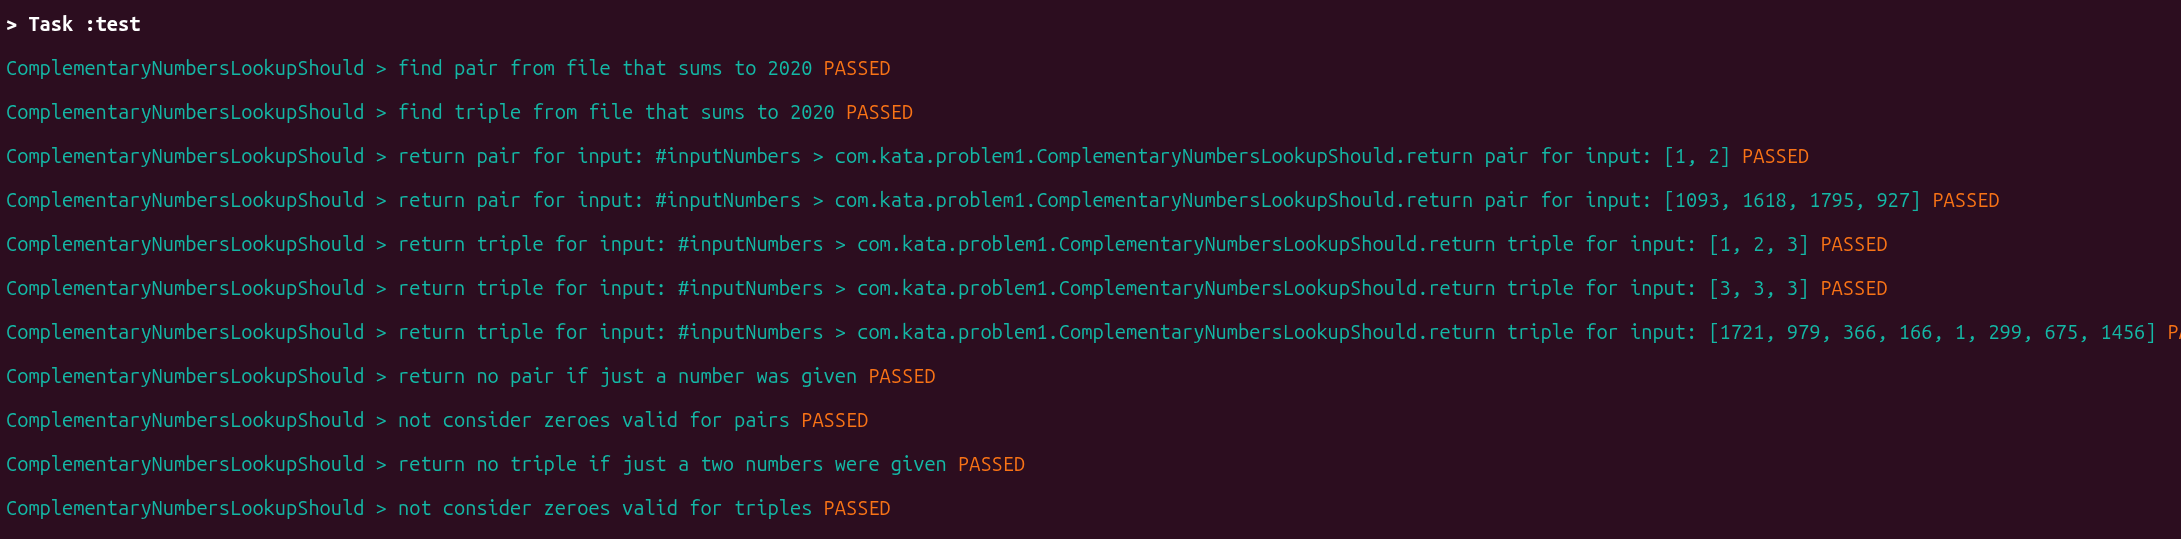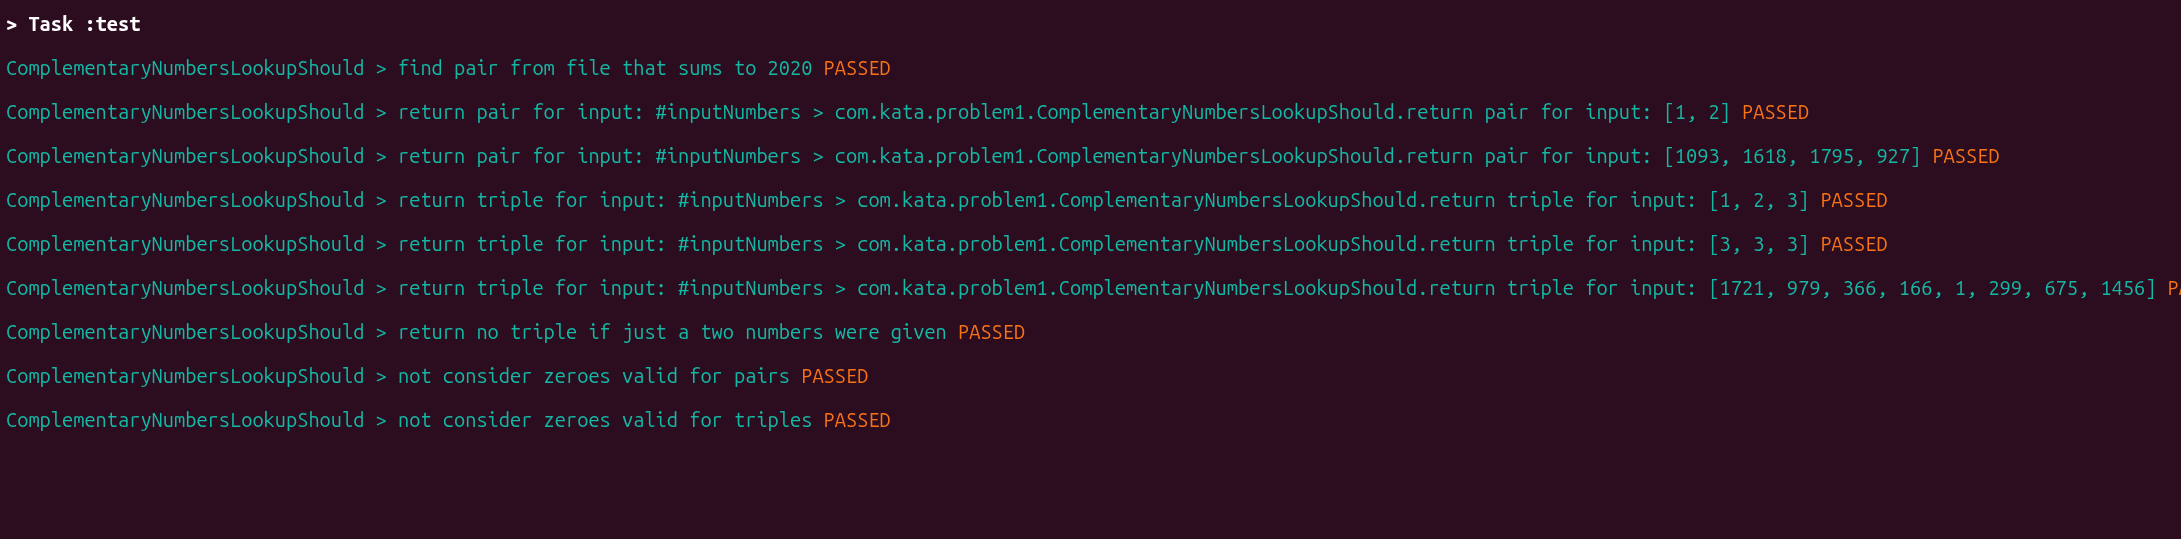--- a/index.html
+++ b/index.html
@@ -42,20 +42,24 @@
   <span class="prompt-char">&gt;</span>
   <span>Task :test</span>
 </div>
 
 <div id="test-output">
   <div class="test-line">
     <span class="test-text">ComplementaryNumbersLookupShould &gt; find pair from file that sums to 2020 </span>
     <span class="status-passed">PASSED</span>
   </div>
 
+  <div class="test-line">
+    <span class="test-text">ComplementaryNumbersLookupShould &gt; find triple from file that sums to 2020 </span>
+    <span class="status-passed">PASSED</span>
+  </div>
 
   <div class="test-line">
     <span class="test-text">ComplementaryNumbersLookupShould &gt; return pair for input: #inputNumbers &gt; com.kata.problem1.ComplementaryNumbersLookupShould.return pair for input: [1, 2] </span>
     <span class="status-passed">PASSED</span>
   </div>
 
   <div class="test-line">
     <span class="test-text">ComplementaryNumbersLookupShould &gt; return pair for input: #inputNumbers &gt; com.kata.problem1.ComplementaryNumbersLookupShould.return pair for input: [1093, 1618, 1795, 927] </span>
     <span class="status-passed">PASSED</span>
   </div>
@@ -68,28 +72,32 @@
   <div class="test-line">
     <span class="test-text">ComplementaryNumbersLookupShould &gt; return triple for input: #inputNumbers &gt; com.kata.problem1.ComplementaryNumbersLookupShould.return triple for input: [3, 3, 3] </span>
     <span class="status-passed">PASSED</span>
   </div>
 
   <div class="test-line">
     <span class="test-text">ComplementaryNumbersLookupShould &gt; return triple for input: #inputNumbers &gt; com.kata.problem1.ComplementaryNumbersLookupShould.return triple for input: [1721, 979, 366, 166, 1, 299, 675, 1456] </span>
     <span class="status-passed">PASSED</span>
   </div>
 
-
   <div class="test-line">
-    <span class="test-text">ComplementaryNumbersLookupShould &gt; return no triple if just a two numbers were given </span>
+    <span class="test-text">ComplementaryNumbersLookupShould &gt; return no pair if just a number was given </span>
     <span class="status-passed">PASSED</span>
   </div>
 
   <div class="test-line">
     <span class="test-text">ComplementaryNumbersLookupShould &gt; not consider zeroes valid for pairs </span>
+    <span class="status-passed">PASSED</span>
+  </div>
+
+  <div class="test-line">
+    <span class="test-text">ComplementaryNumbersLookupShould &gt; return no triple if just a two numbers were given </span>
     <span class="status-passed">PASSED</span>
   </div>
 
   <div class="test-line">
     <span class="test-text">ComplementaryNumbersLookupShould &gt; not consider zeroes valid for triples </span>
     <span class="status-passed">PASSED</span>
   </div>
 </div>
 
 </body></html>

